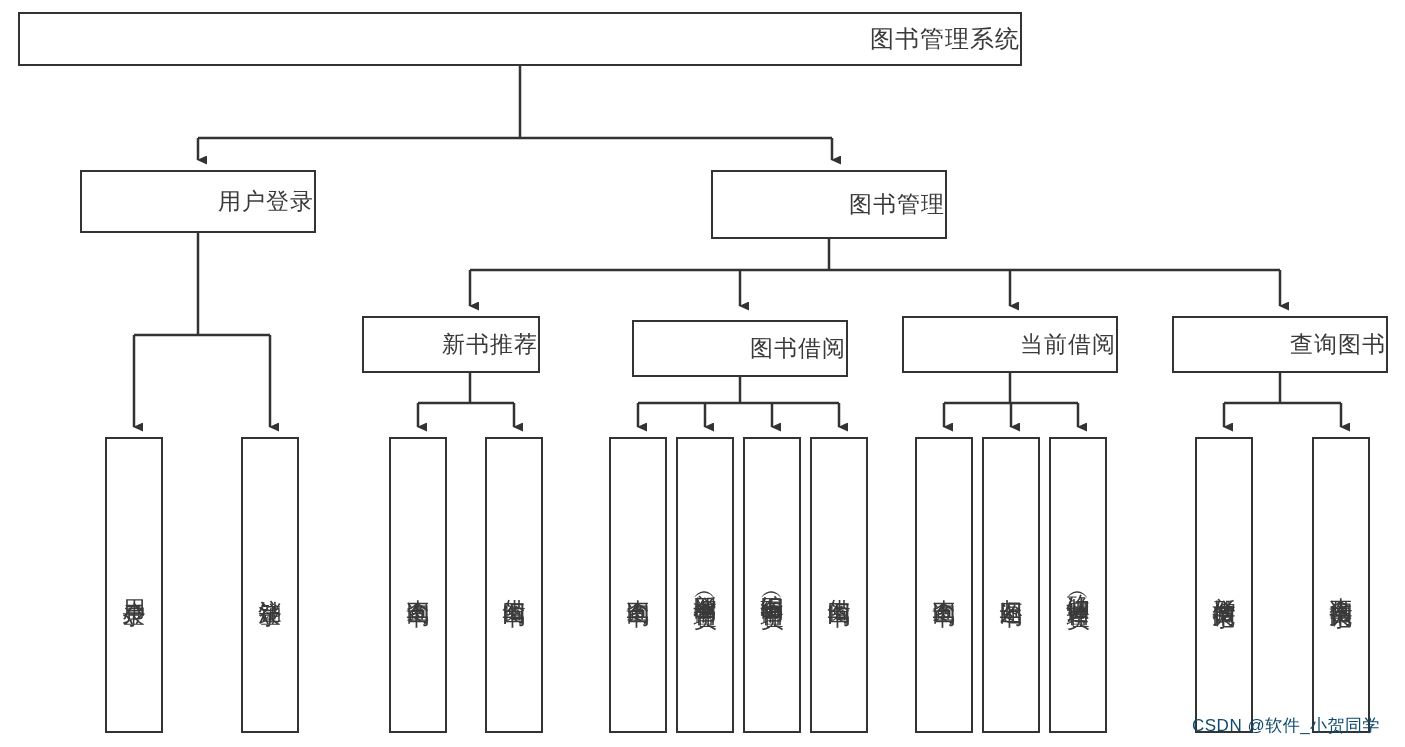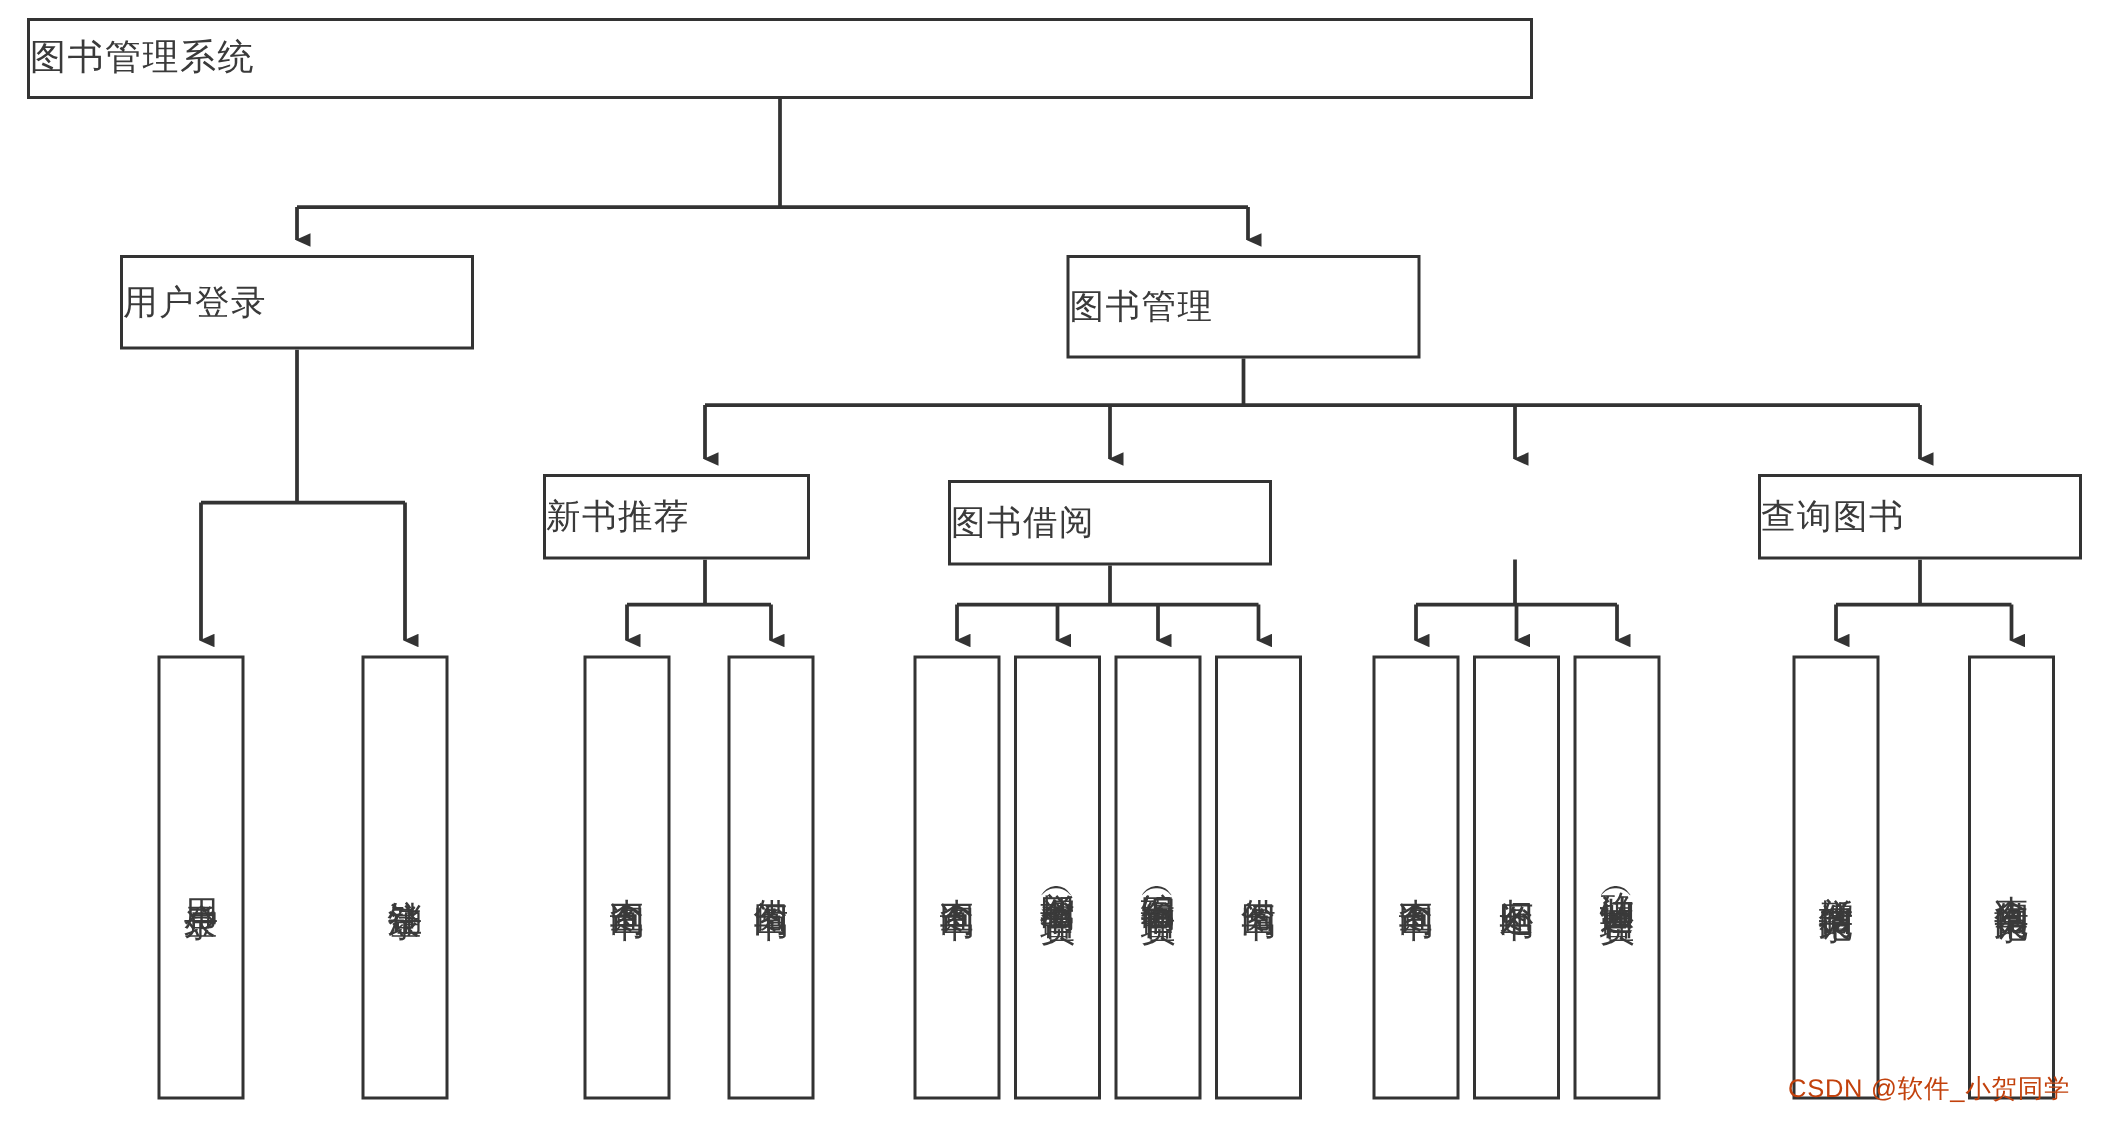--- a/index.html
+++ b/index.html
@@ -25,21 +25,21 @@
     height: 747px;
     pointer-events: none;
   }
   .node {
     position: absolute;
     box-sizing: border-box;
     background: #ffffff;
     border: 2.5px solid #333333;
     display: flex;
     align-items: center;
-    justify-content: flex-start;
+    justify-content: flex-end;
     color: #3a3a3a;
   }
   .node.horiz {
     font-size: 23px;
     letter-spacing: 1px;
     line-height: 1.2;
   }
   .node.root {
     font-size: 24px;
   }
@@ -60,21 +60,21 @@
   .leaf-inner {
     width: 100%;
     height: 100%;
     display: flex;
     align-items: center;
     justify-content: center;
   }
   .watermark {
     position: absolute;
     font-size: 17px;
-    color: #c2410c;
+    color: #0c4a6e;
     letter-spacing: 0.5px;
     white-space: nowrap;
   }
 </style>
 </head>
 <body>
 
 <div id="canvas">
 
   <svg class="wires" viewBox="0 0 1405 747">
@@ -137,20 +137,23 @@
   <div class="node horiz" style="left:711px; top:170px; width:236px; height:69px;">
     <span>图书管理</span>
   </div>
 
   <div class="node horiz" style="left:362px; top:316px; width:178px; height:57px;">
     <span>新书推荐</span>
   </div>
   <div class="node horiz" style="left:632px; top:320px; width:216px; height:57px;">
     <span>图书借阅</span>
   </div>
+  <div class="node horiz" style="left:902px; top:316px; width:216px; height:57px;">
+    <span>当前借阅</span>
+  </div>
   <div class="node horiz" style="left:1172px; top:316px; width:216px; height:57px;">
     <span>查询图书</span>
   </div>
 
   <div class="node leaf" style="left:105px; top:437px; width:58px; height:296px;">
     <span class="leaf-inner">
       <span class="vtext">用户登录</span>
     </span>
   </div>
   <div class="node leaf" style="left:241px; top:437px; width:58px; height:296px;">

